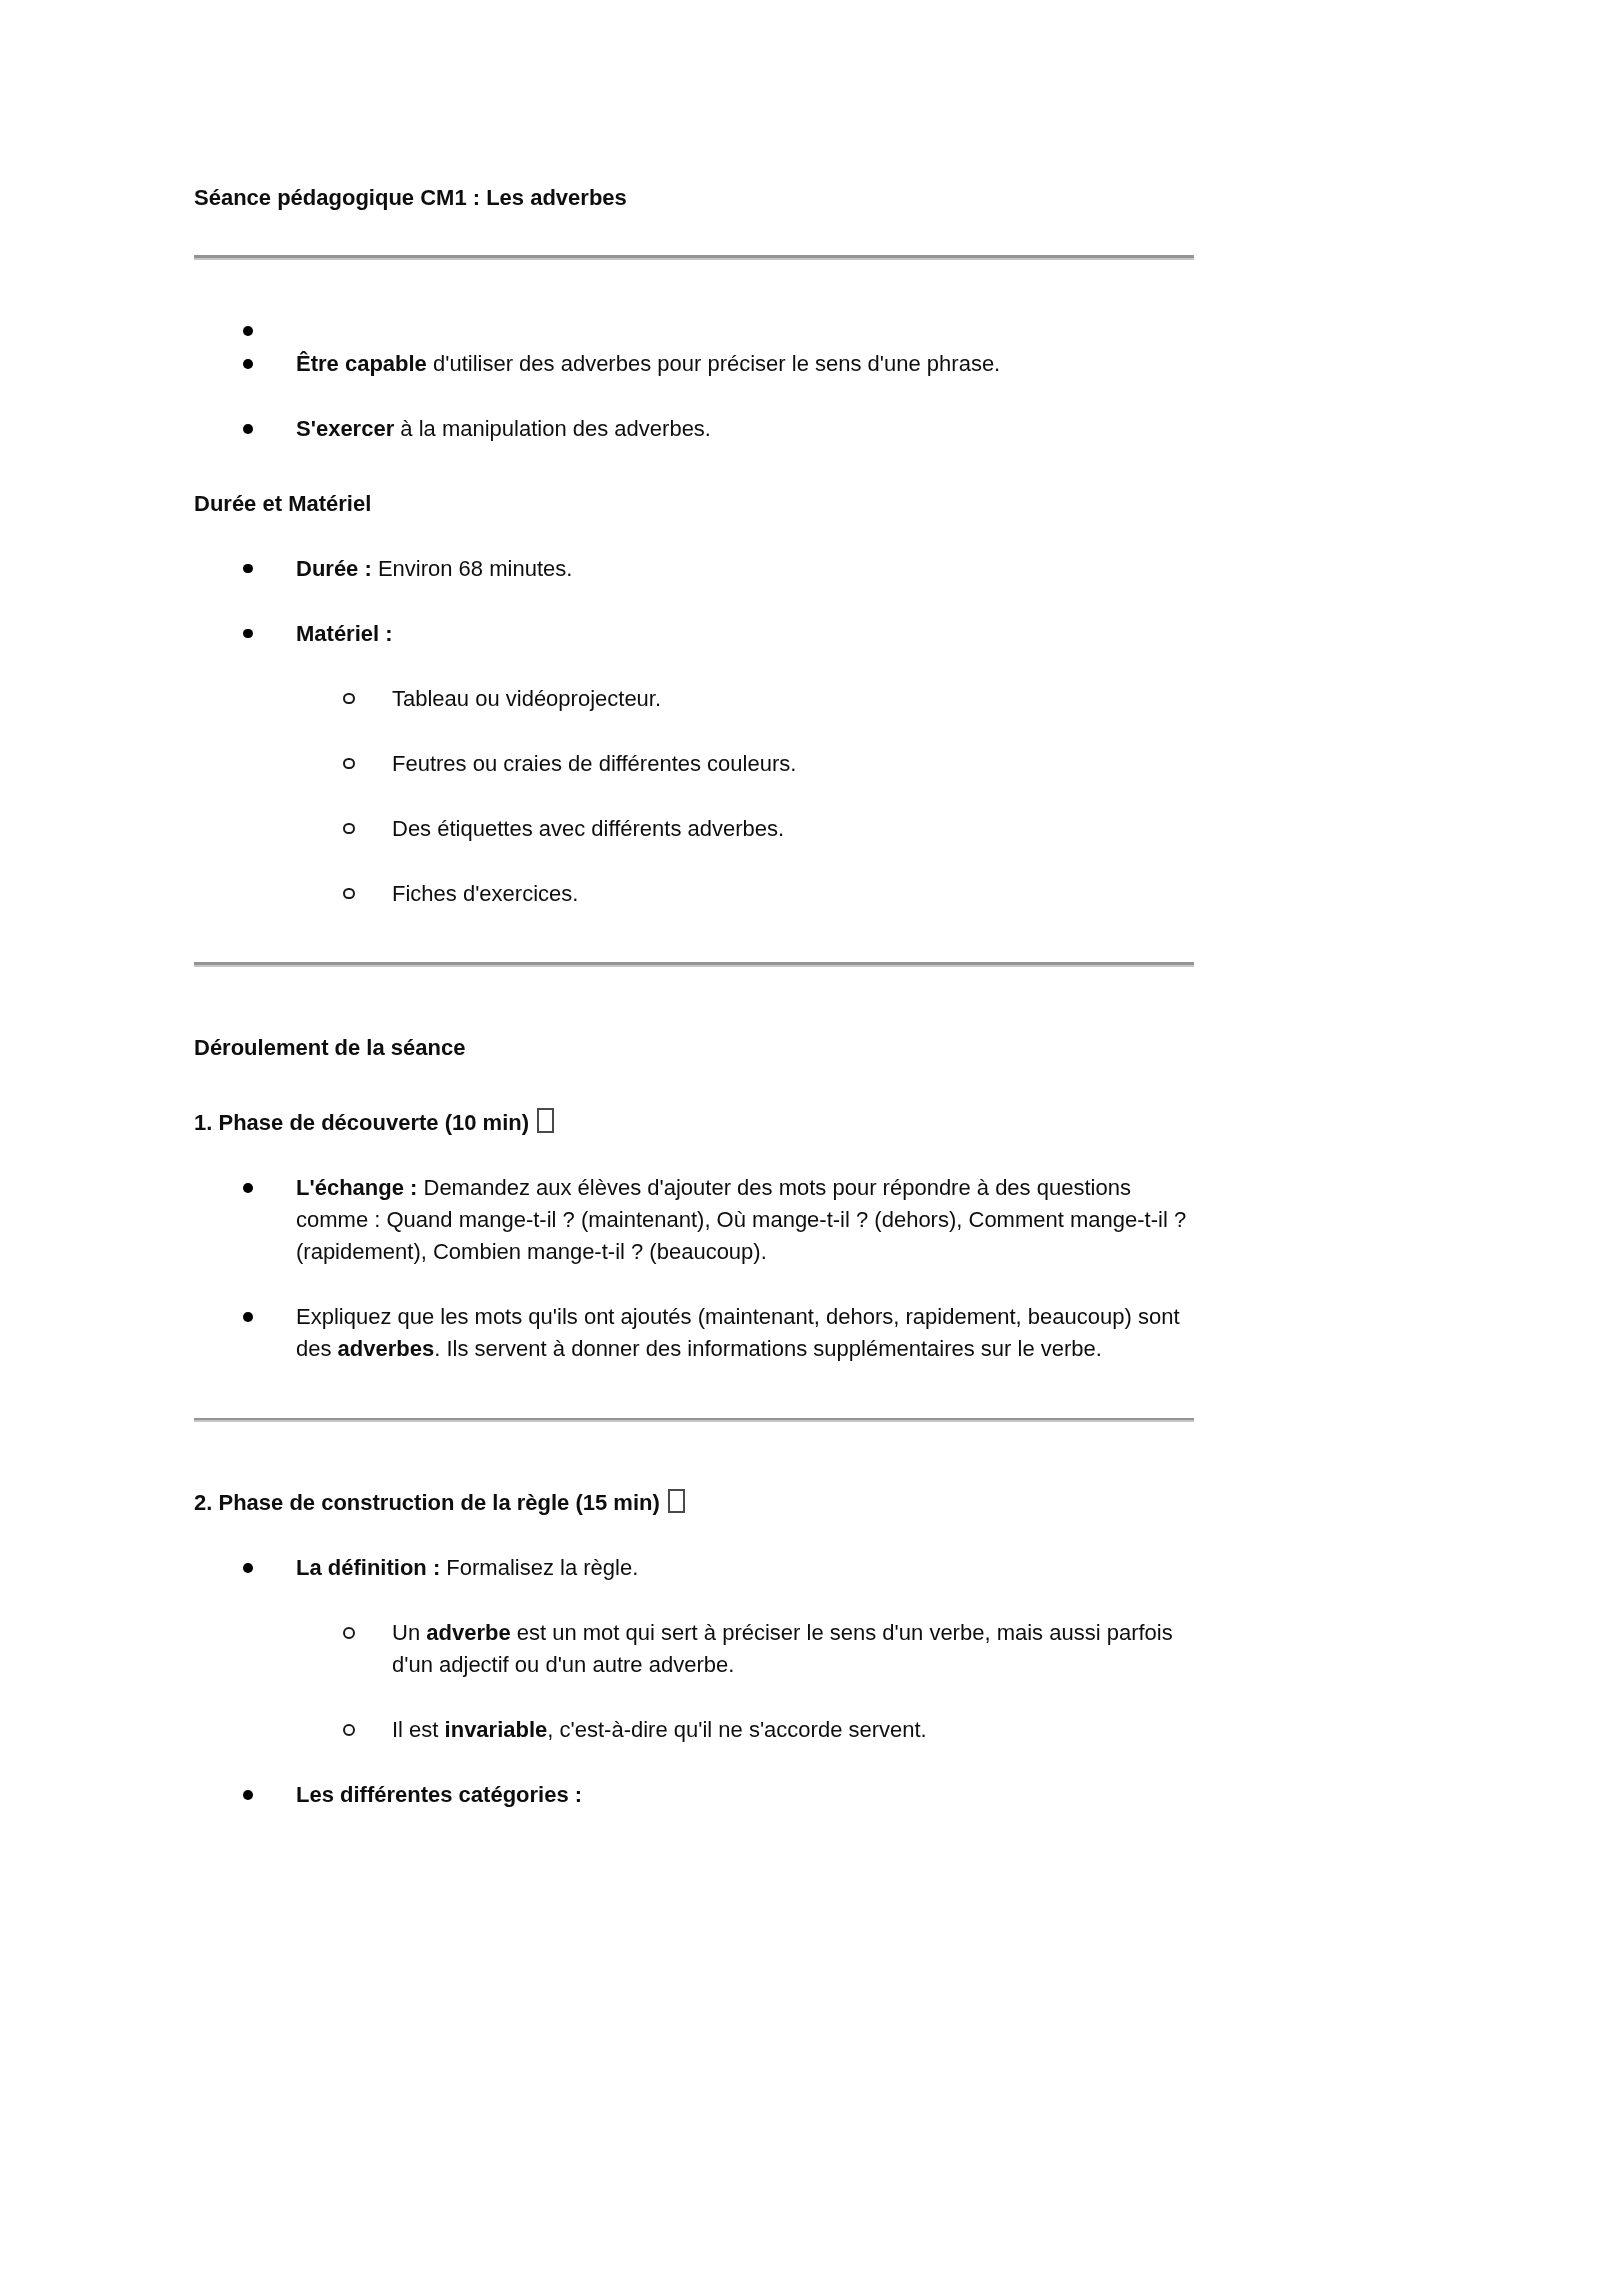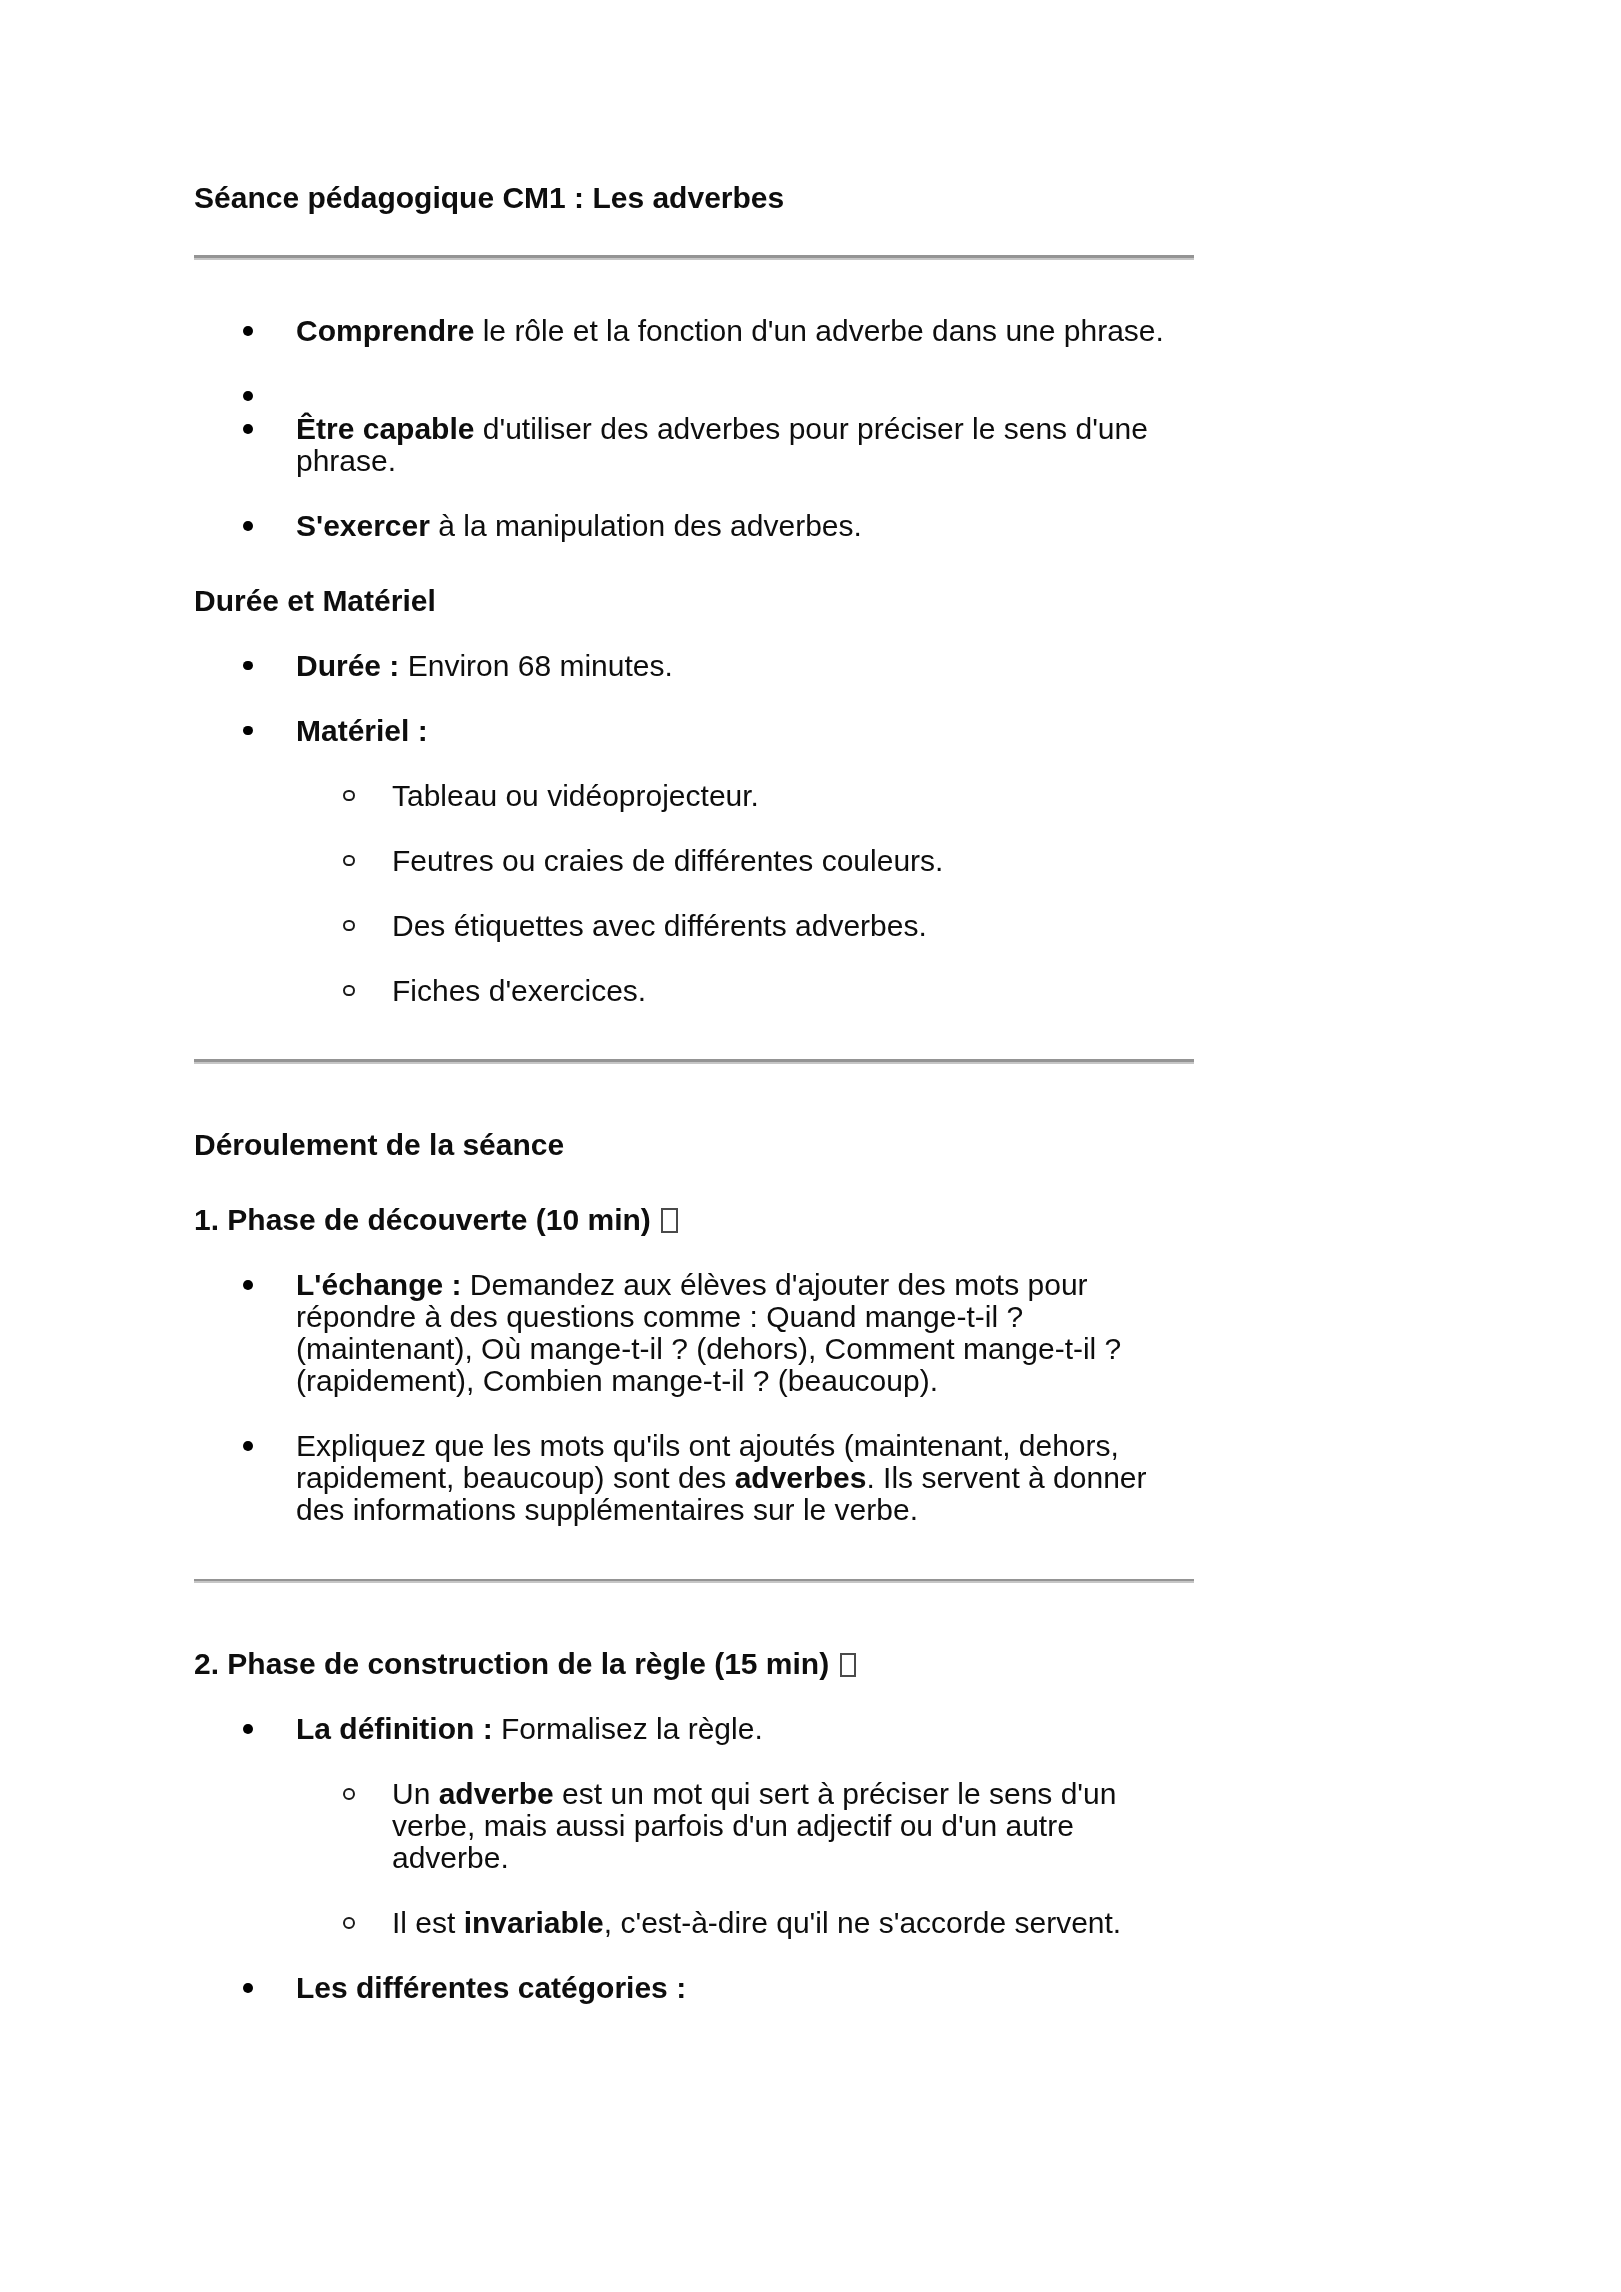--- a/index.html
+++ b/index.html
@@ -5,21 +5,21 @@
   * { box-sizing: border-box; margin: 0; padding: 0; }
   html, body { background: #ffffff; }
 
   .page {
     position: relative;
     width: 1367px;
     height: 2293px;
     background: #ffffff;
     overflow: hidden;
     font-family: "Liberation Sans", sans-serif;
-    font-size: 30px;
+    font-size: 22px;
     line-height: 32px;
     color: #0e0e0e;
   }
 
   .doc {
     display: flex;
     flex-direction: column;
     width: 100%;
     height: 100%;
     padding: 182px 173px 0 194px;
@@ -69,24 +69,20 @@
 <body>
 
 <div class="page">
   <div class="doc">
 
     <div class="title"><b>Séance pédagogique CM1&nbsp;: Les adverbes</b></div>
 
     <div class="hrule"></div>
 
 
-    <div class="li li1">
-      <span class="marker dot"></span>
-      <span><b>Comprendre</b><span> le rôle et la fonction d'un adverbe dans une phrase.</span></span>
-    </div>
     <div class="li li1">
       <span class="marker dot"></span>
     </div>
     <div class="li li1">
       <span class="marker dot"></span>
       <span><b>Être capable</b><span> d'utiliser des adverbes pour préciser le sens d'une phrase.</span></span>
     </div>
     <div class="li li1">
       <span class="marker dot"></span>
       <span><b>S'exercer</b><span> à la manipulation des adverbes.</span></span>

